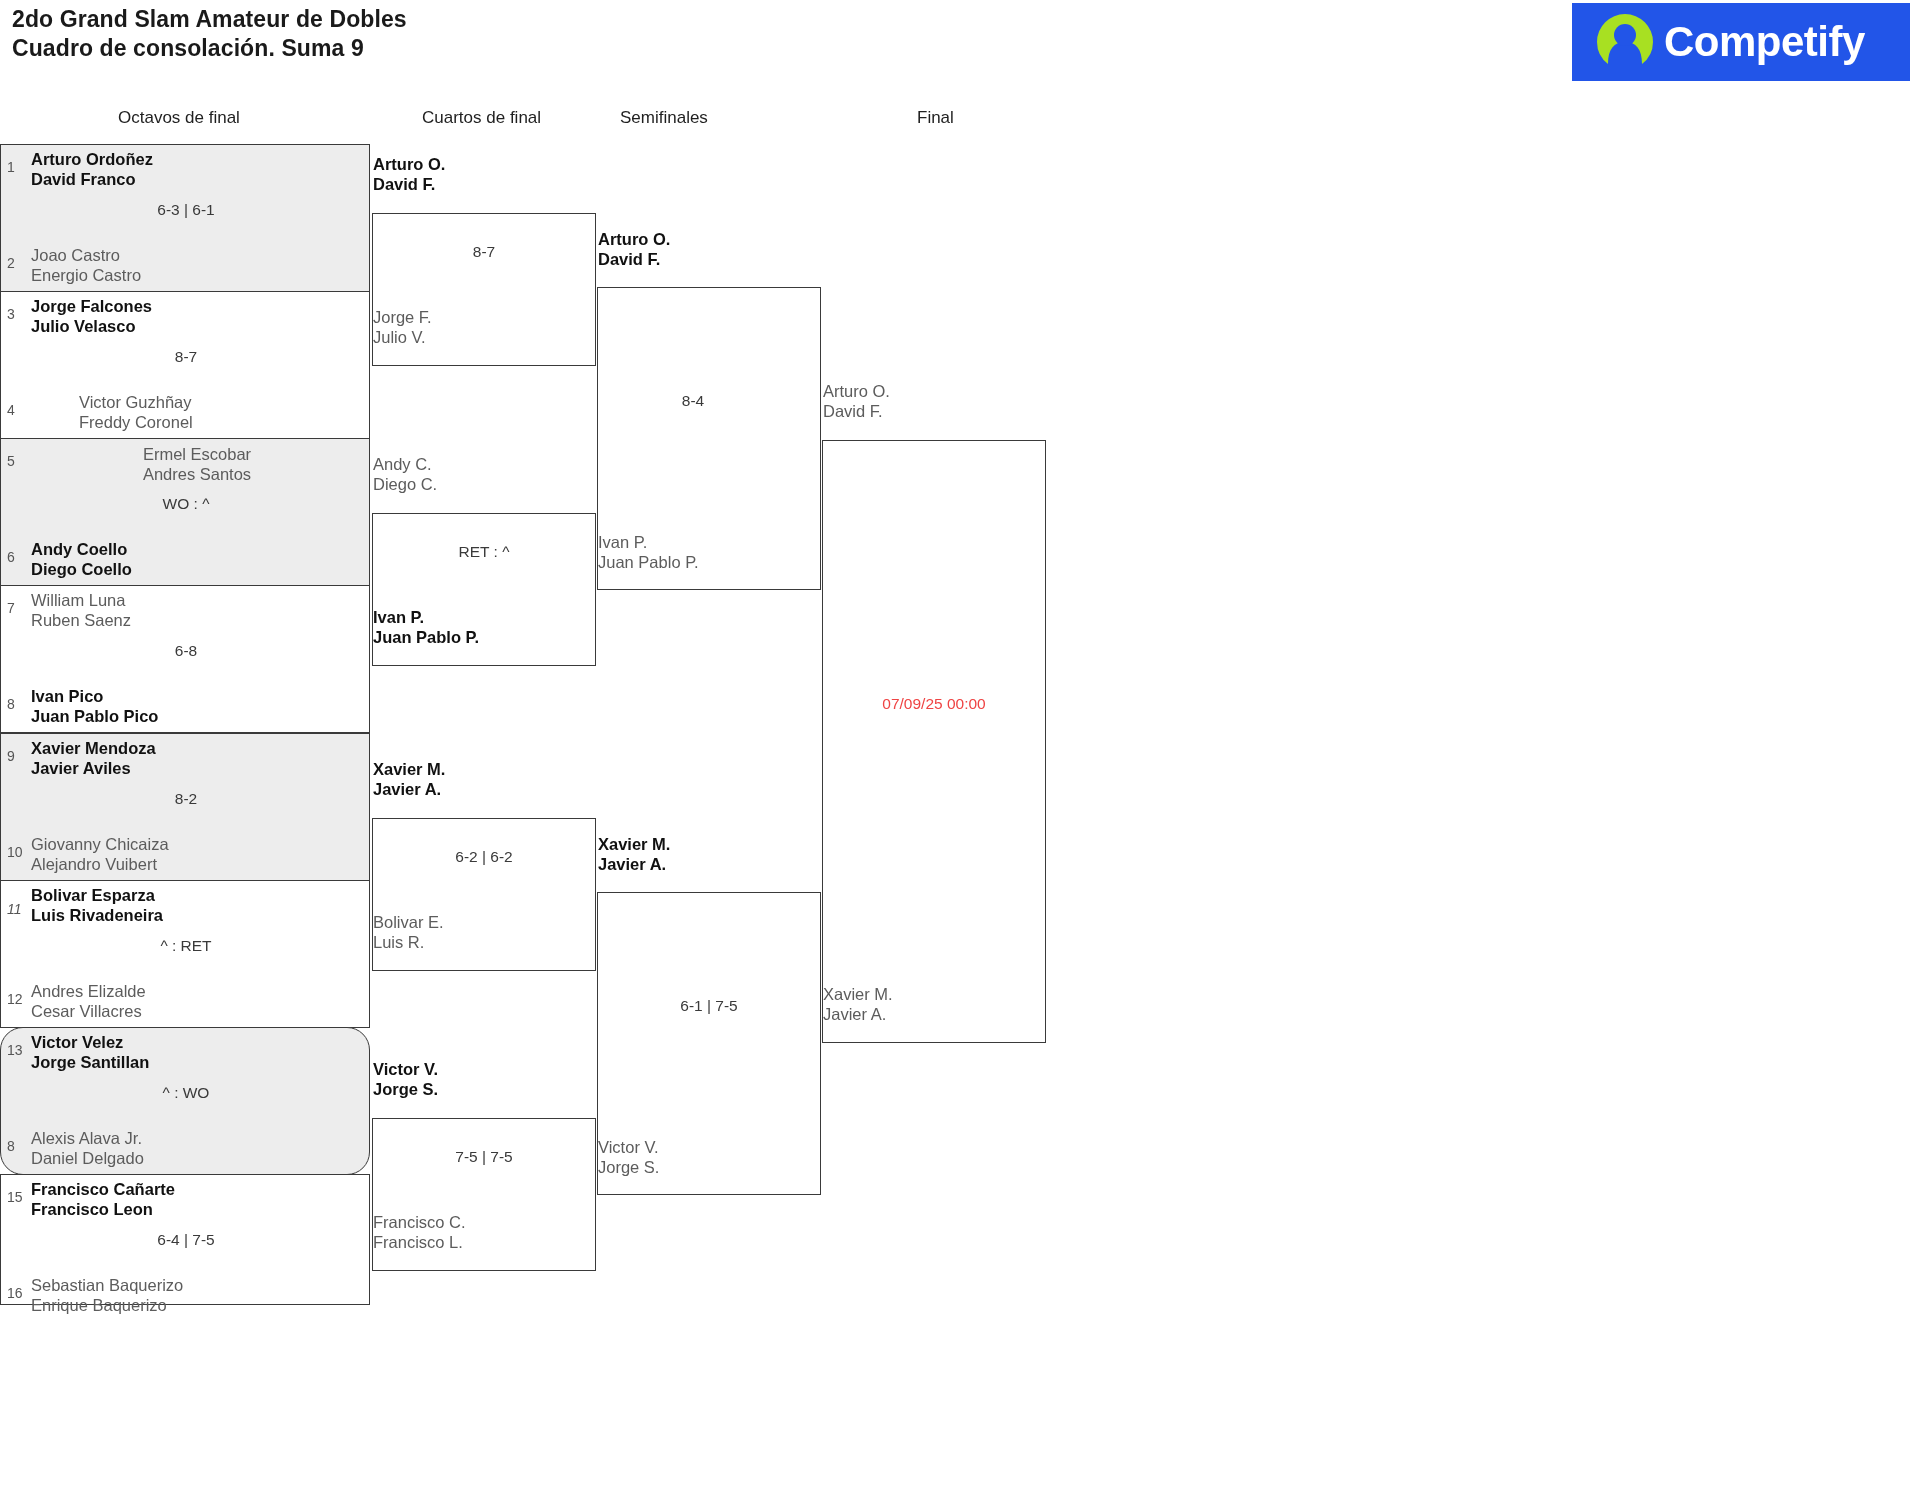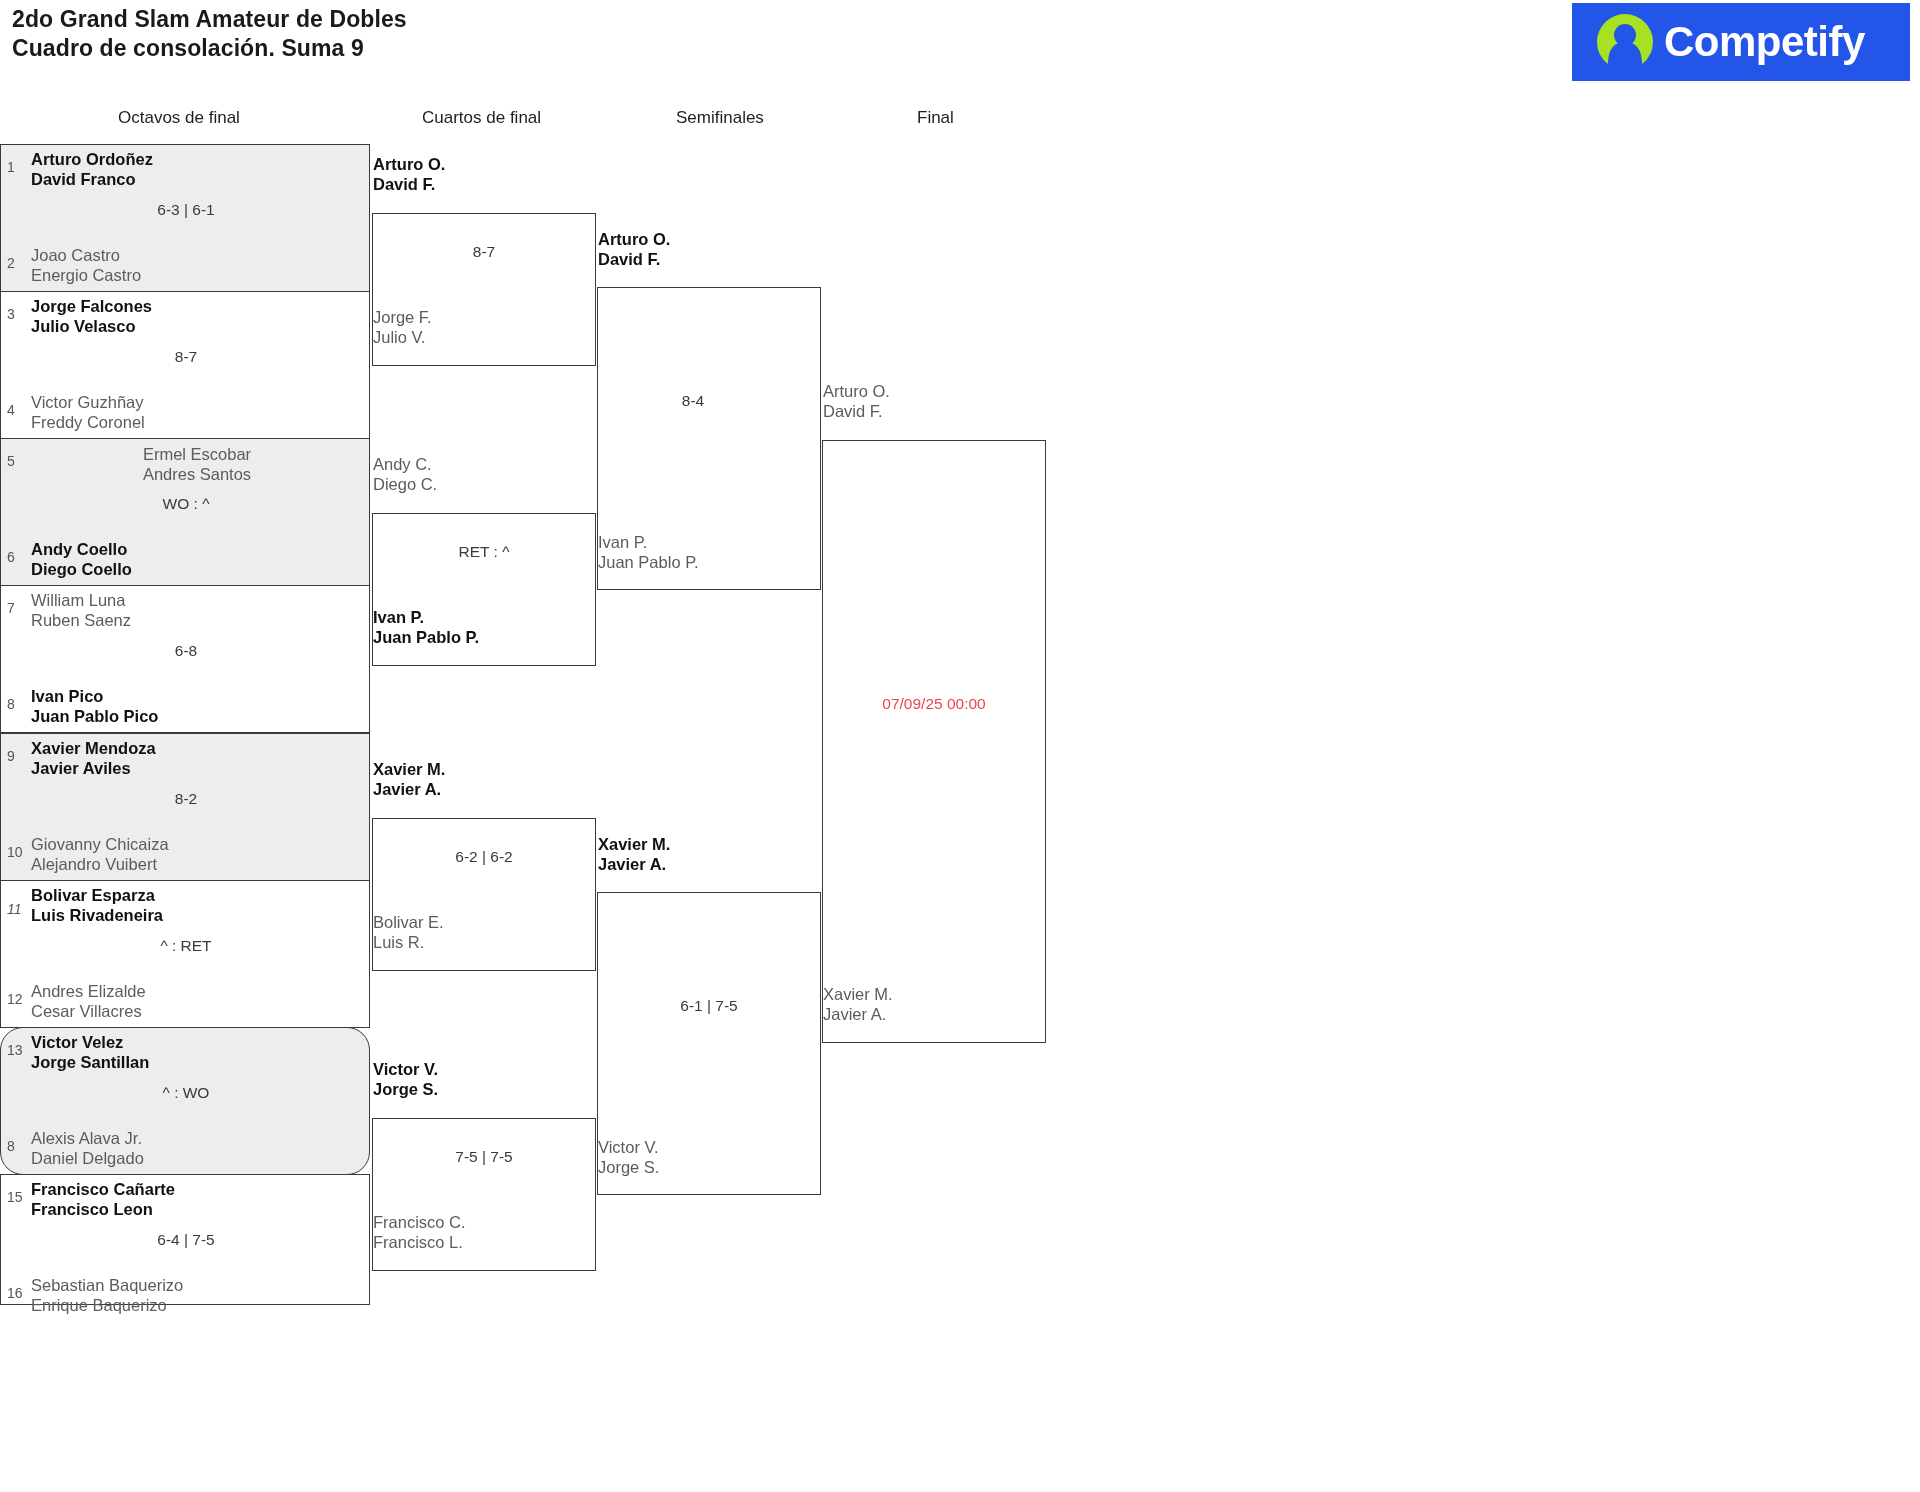--- a/index.html
+++ b/index.html
@@ -103,21 +103,21 @@
       <svg width="62" height="62" viewBox="0 0 62 62" aria-hidden="true">
         <path d="M31 3 A28 28 0 0 0 3 31 A28 28 0 0 0 14 53 C14 38 20 31 31 31 C42 31 48 38 48 53 A28 28 0 0 0 59 31 A28 28 0 0 0 31 3 Z" fill="#a8e022"></path>
         <circle cx="31" cy="24" r="11" fill="#2255e8"></circle>
       </svg>
     </span>
     <span class="logo-text">Competify</span>
   </div>
 
   <div class="round-head" style="left:118px;">Octavos de final</div>
   <div class="round-head" style="left:422px;">Cuartos de final</div>
-  <div class="round-head" style="left:676px;">Semifinales</div>
+  <div class="round-head" style="left:620px;">Semifinales</div>
   <div class="round-head" style="left:917px;">Final</div>
 
   <div class="r1-block shaded" style="top:144px;height:148px;">
     <div class="seed" style="top:14px;">1</div>
     <div class="team" style="top:5px;">
       <div class="l1 win">Arturo Ordoñez</div>
       <div class="l2 win">David Franco</div>
     </div>
     <div class="score" style="top:56px;">6-3 | 6-1</div>
     <div class="seed" style="top:110px;">2</div>
@@ -128,21 +128,21 @@
   </div>
 
   <div class="r1-block plain" style="top:291px;height:148px;">
     <div class="seed" style="top:14px;">3</div>
     <div class="team" style="top:5px;">
       <div class="l1 win">Jorge Falcones</div>
       <div class="l2 win">Julio Velasco</div>
     </div>
     <div class="score" style="top:56px;">8-7</div>
     <div class="seed" style="top:110px;">4</div>
-    <div class="team" style="top:101px;">
+    <div class="team" style="top:101px;margin-left:48px;">
       <div class="l1 lose">Victor Guzhñay</div>
       <div class="l2 lose">Freddy Coronel</div>
     </div>
   </div>
 
   <div class="r1-block shaded" style="top:438px;height:148px;">
     <div class="seed" style="top:14px;">5</div>
     <div class="team" style="top:6px;text-align:center;">
       <div class="l1 lose">Ermel Escobar</div>
       <div class="l2 lose">Andres Santos</div>

